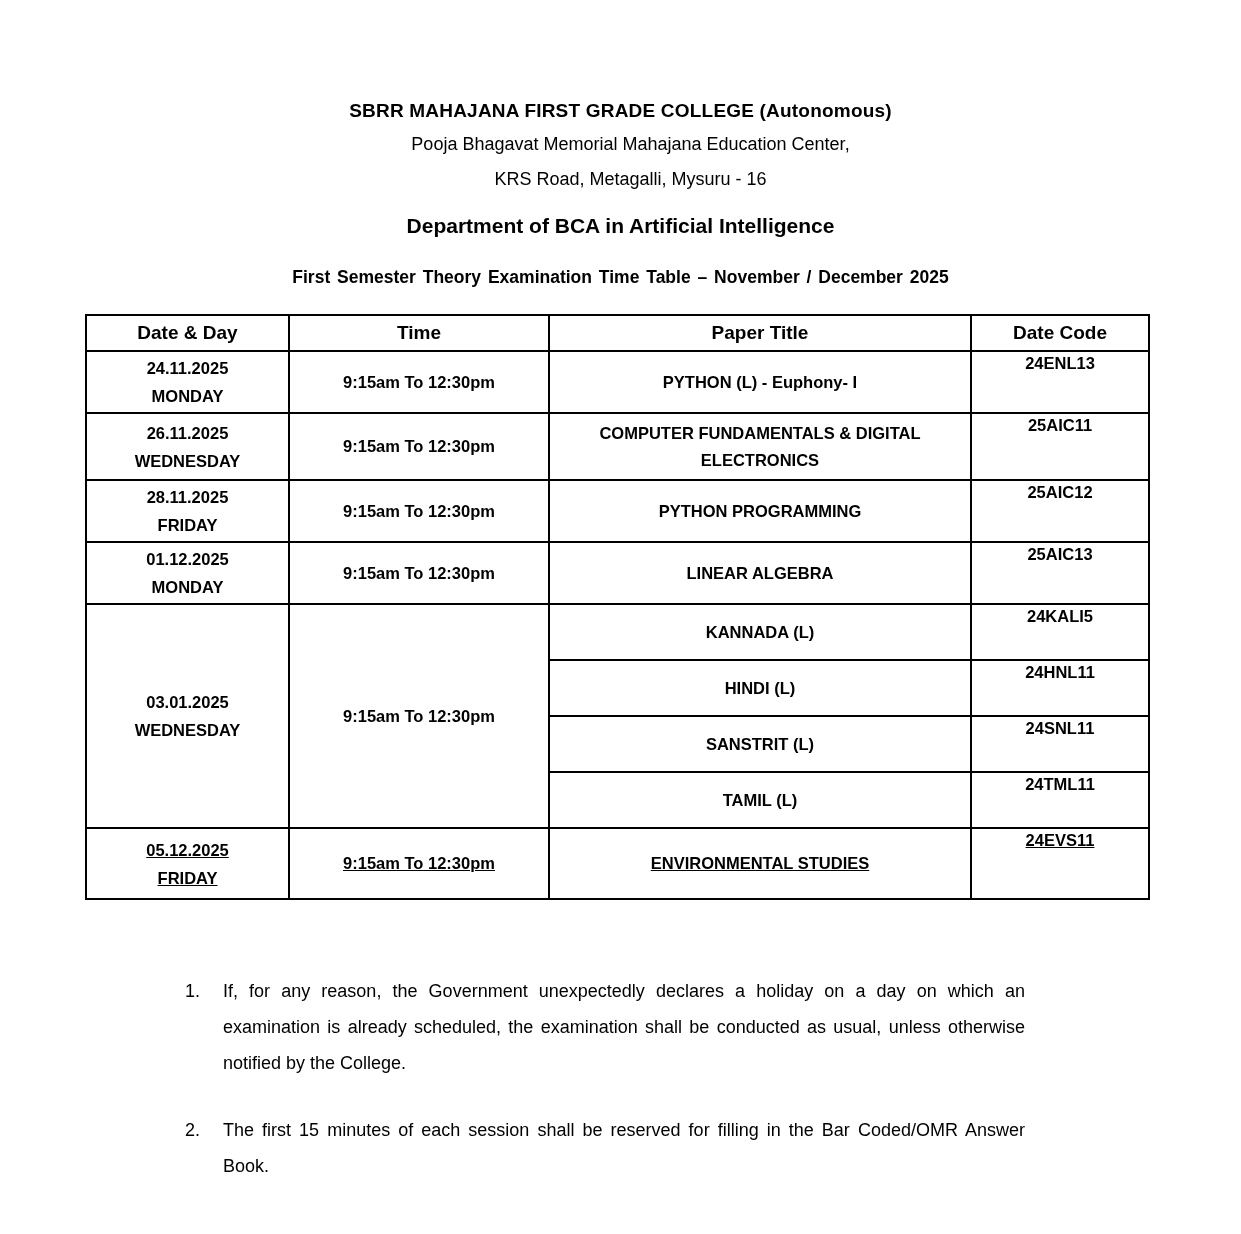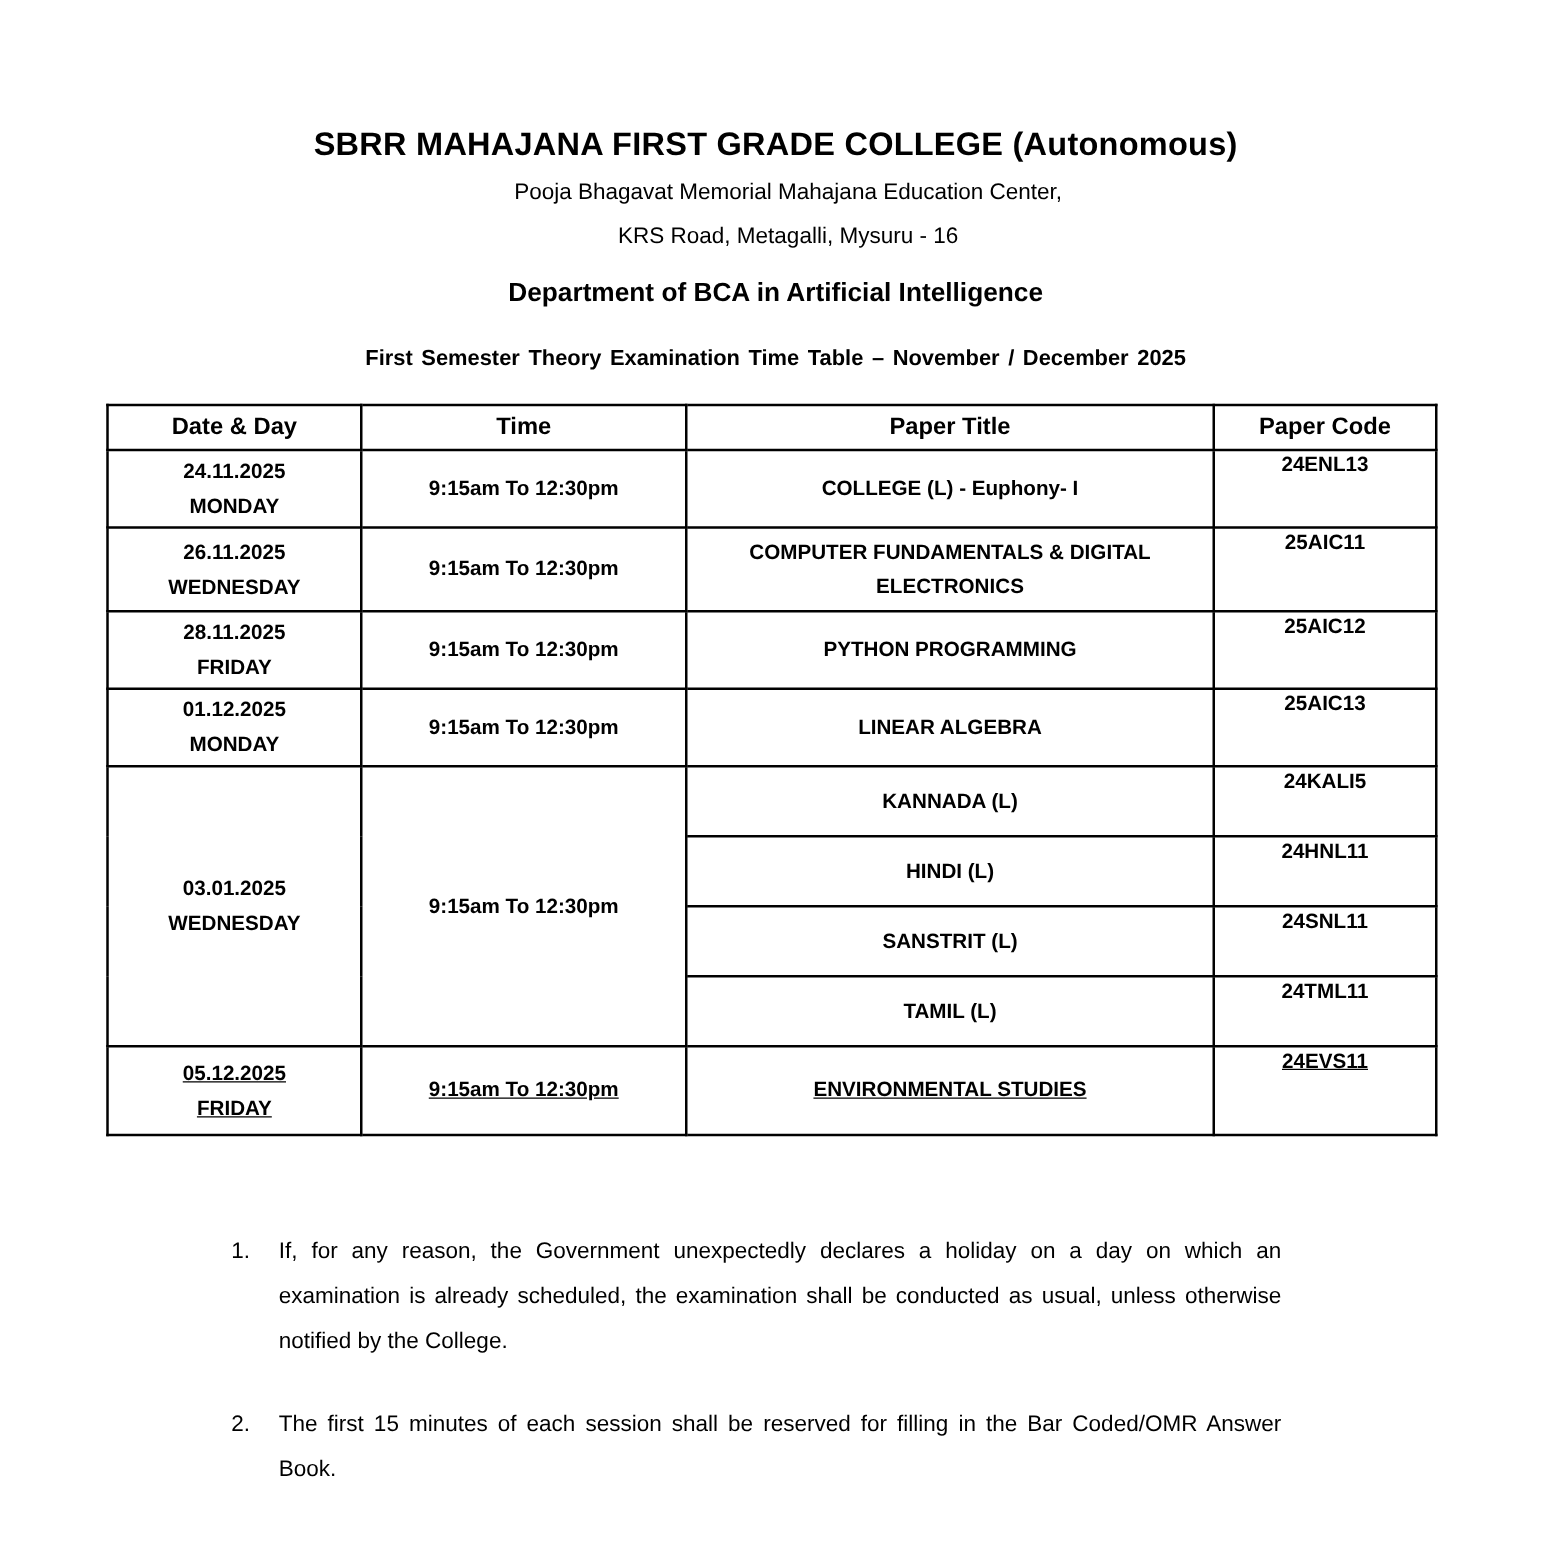--- a/index.html
+++ b/index.html
@@ -13,21 +13,21 @@
   }
   .page {
     width: 1241px;
     height: 1234px;
     background: #ffffff;
     padding-top: 100px;
     position: relative;
   }
   .doc-header { text-align: center; }
   .college-name {
-    font-size: 26px;
+    font-size: 19px;
     font-weight: bold;
     letter-spacing: 0.2px;
   }
   .address-line {
     font-size: 18px;
     margin-top: 9px;
     line-height: 1.45;
     padding-left: 20px;
   }
   .department-title {
@@ -120,28 +120,28 @@
       <col style="width:203px">
       <col style="width:260px">
       <col style="width:422px">
       <col style="width:178px">
     </colgroup>
     <thead>
       <tr>
           <th>Date &amp; Day</th>
           <th>Time</th>
           <th>Paper Title</th>
-          <th>Paper Code</th>
+          <th>Date Code</th>
         </tr>
     </thead>
     <tbody>
         <tr class="g0">
           <td class="cell-date"><span>24.11.2025</span><br><span>MONDAY</span></td>
           <td class="cell-time">9:15am To 12:30pm</td>
-          <td class="cell-title">COLLEGE (L) - Euphony- I</td>
+          <td class="cell-title">PYTHON (L) - Euphony- I</td>
           <td class="cell-code">24ENL13</td>
         </tr>
         <tr class="g1">
           <td class="cell-date"><span>26.11.2025</span><br><span>WEDNESDAY</span></td>
           <td class="cell-time">9:15am To 12:30pm</td>
           <td class="cell-title">COMPUTER FUNDAMENTALS &amp; DIGITAL ELECTRONICS</td>
           <td class="cell-code">25AIC11</td>
         </tr>
         <tr class="g2">
           <td class="cell-date"><span>28.11.2025</span><br><span>FRIDAY</span></td>

